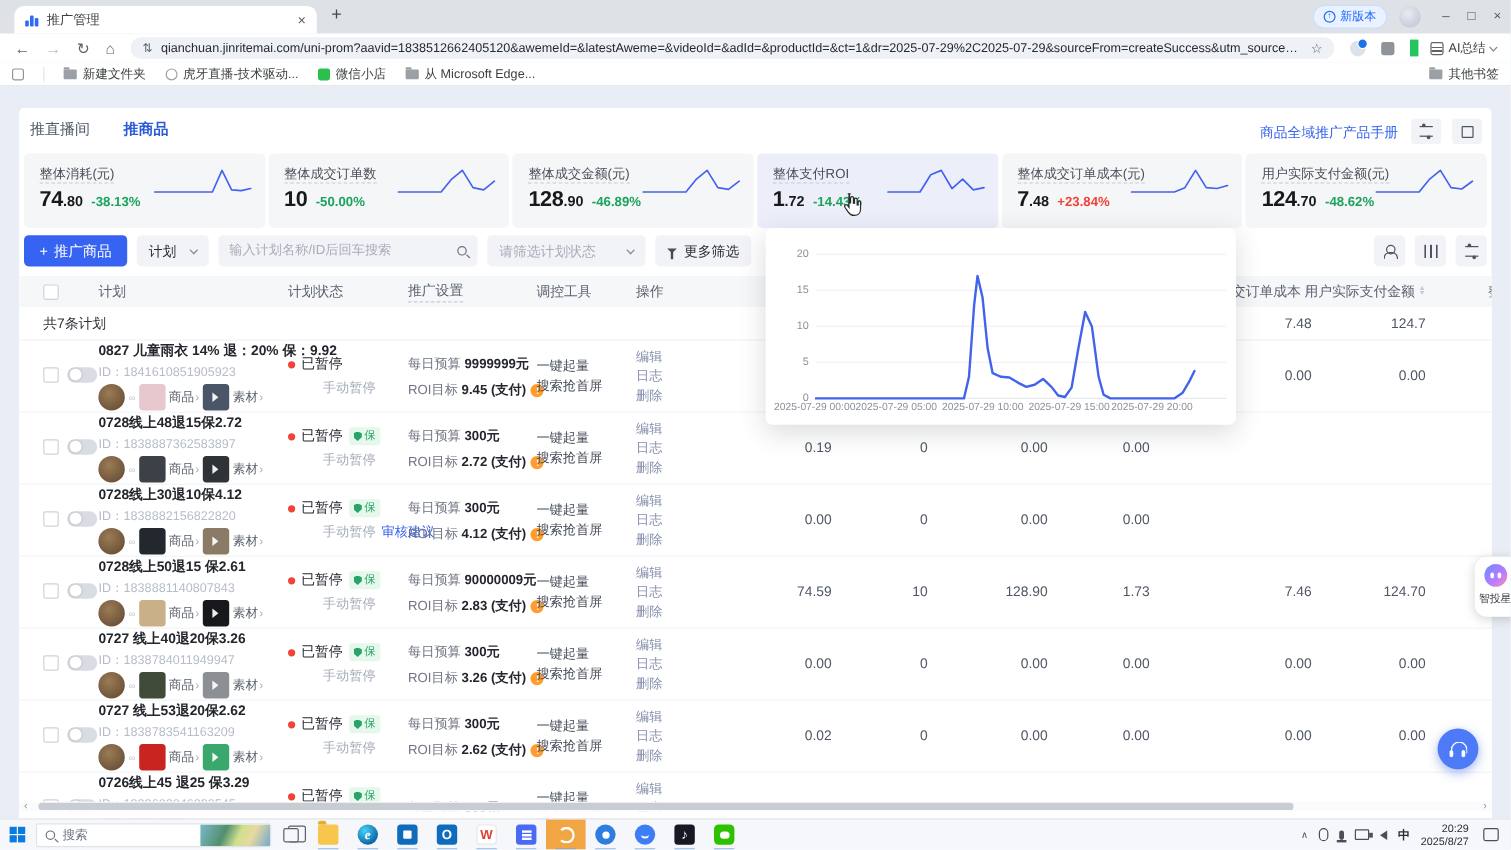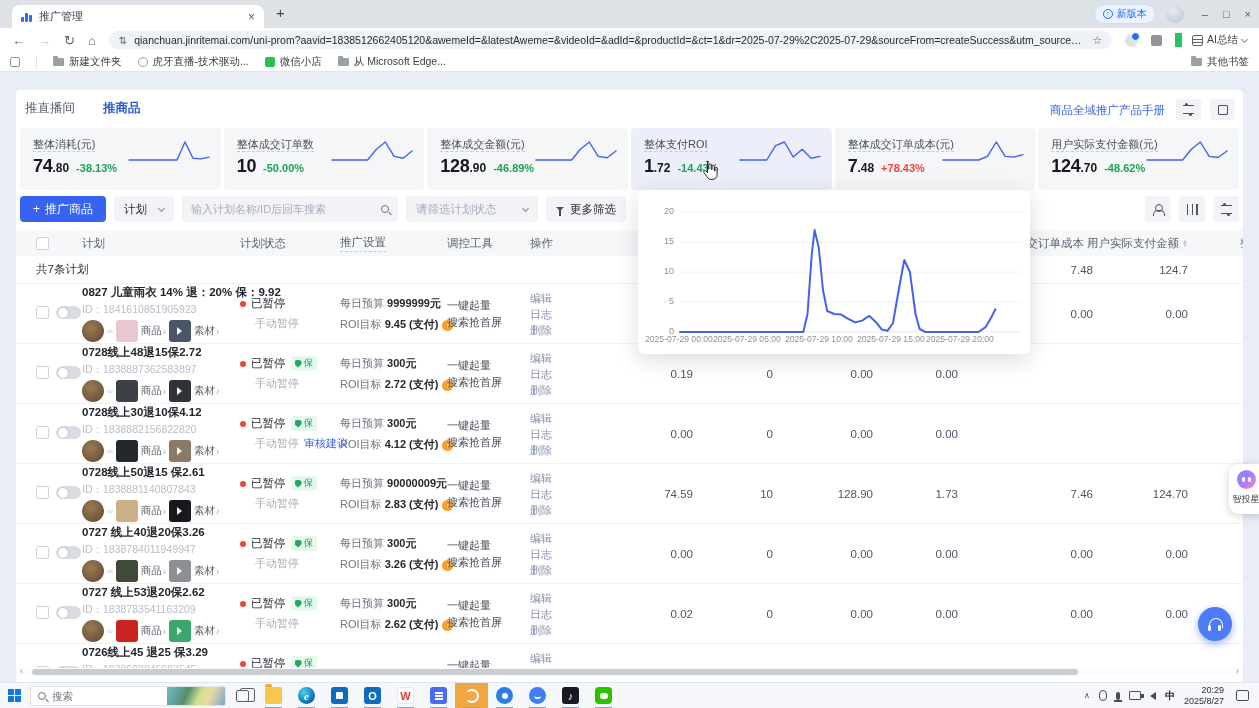--- a/index.html
+++ b/index.html
@@ -110,21 +110,21 @@
   .plk{font-size:8px;color:#c3c8d0}
   .pthumb{width:22px;height:22px;border-radius:3px;flex:none;position:relative}
   .play{position:absolute;left:8px;top:7px;width:0;height:0;border-left:5px solid rgba(255,255,255,.92);border-top:4px solid transparent;border-bottom:4px solid transparent}
   .plabel{font-size:10.5px;color:#595f6a;display:flex;align-items:center;white-space:nowrap}
   .arr{color:#a9aeb8;margin-left:1px;font-size:10px}
   .dot{width:6px;height:6px;border-radius:50%;background:#f04438;display:inline-block;flex:none}
   .strow{display:flex;align-items:center}
   .stxt{color:#23262d;margin-left:5px}
   .badge{display:inline-flex;align-items:center;gap:2px;background:#e6f7ec;border-radius:2px;padding:1px 4px;margin-left:5px;font-size:9.5px;color:#27a567}
   .shield{width:7px;height:8px;background:#27a567;clip-path:polygon(50% 0,100% 18%,100% 60%,50% 100%,0 60%,0 18%)}
-  .ssub{margin-top:5px;margin-left:15px;font-size:11px;color:#a6adb9;white-space:nowrap}
+  .ssub{margin-top:5px;margin-left:29px;font-size:11px;color:#a6adb9;white-space:nowrap}
   .review{color:#3662ec;margin-left:5px}
   .c-promo{font-size:11px;color:#23262d;white-space:nowrap}
   .plab{color:#6e7481}
   .c-promo b{font-weight:700}
   .pr2{margin-top:6px}
   .warn{display:inline-block;width:11px;height:11px;border-radius:50%;background:#ff9c2b;color:#fff;font-size:8px;font-weight:700;text-align:center;line-height:11px;margin-left:4px}
   .c-tools{font-size:11px;color:#444b57;line-height:17px;white-space:nowrap}
   .c-acts{font-size:11px;color:#8590ac;line-height:16px}
   .c-num{justify-self:end;padding-right:22px;color:#4e5663;font-size:11.5px}
 
@@ -331,21 +331,21 @@
           </div>
       </div>
       <div class="card">
         <div class="ct"><span>整体成交订单成本(元)</span></div>
         <svg class="spark" width="84" height="26">
             <polyline points="2.0,23.0 10.9,23.0 19.8,23.0 28.7,23.0 37.6,23.0 46.4,19.4 55.3,5.0 64.2,19.4 73.1,20.1 82.0,17.6" fill="none" stroke="#4263eb" stroke-width="1.4" stroke-linejoin="round" stroke-linecap="round"></polyline>
           </svg>
         <div class="cv">
             <span class="ci">7</span>
             <span class="cdp">.48</span>
-            <span class="chg r">+78.43%</span>
+            <span class="chg r">+23.84%</span>
           </div>
       </div>
       <div class="card">
         <div class="ct"><span>用户实际支付金额(元)</span></div>
         <svg class="spark" width="84" height="26">
             <polyline points="2.0,23.0 10.9,23.0 19.8,23.0 28.7,23.0 37.6,23.0 46.4,12.2 55.3,5.0 64.2,19.4 73.1,20.5 82.0,14.0" fill="none" stroke="#4263eb" stroke-width="1.4" stroke-linejoin="round" stroke-linecap="round"></polyline>
           </svg>
         <div class="cv">
             <span class="ci">124</span>
             <span class="cdp">.70</span>

